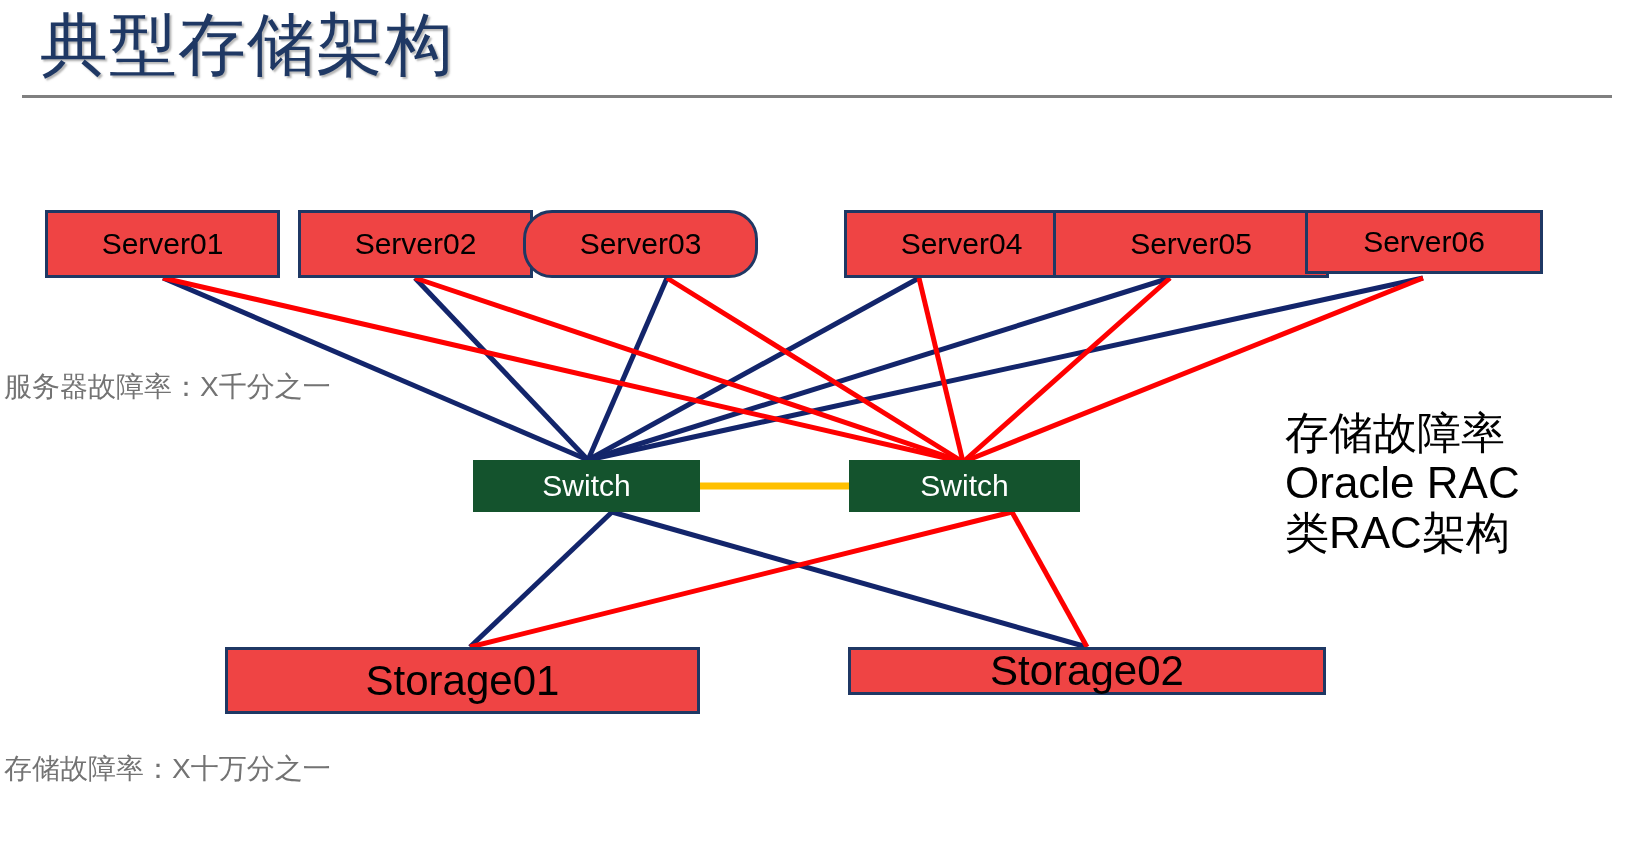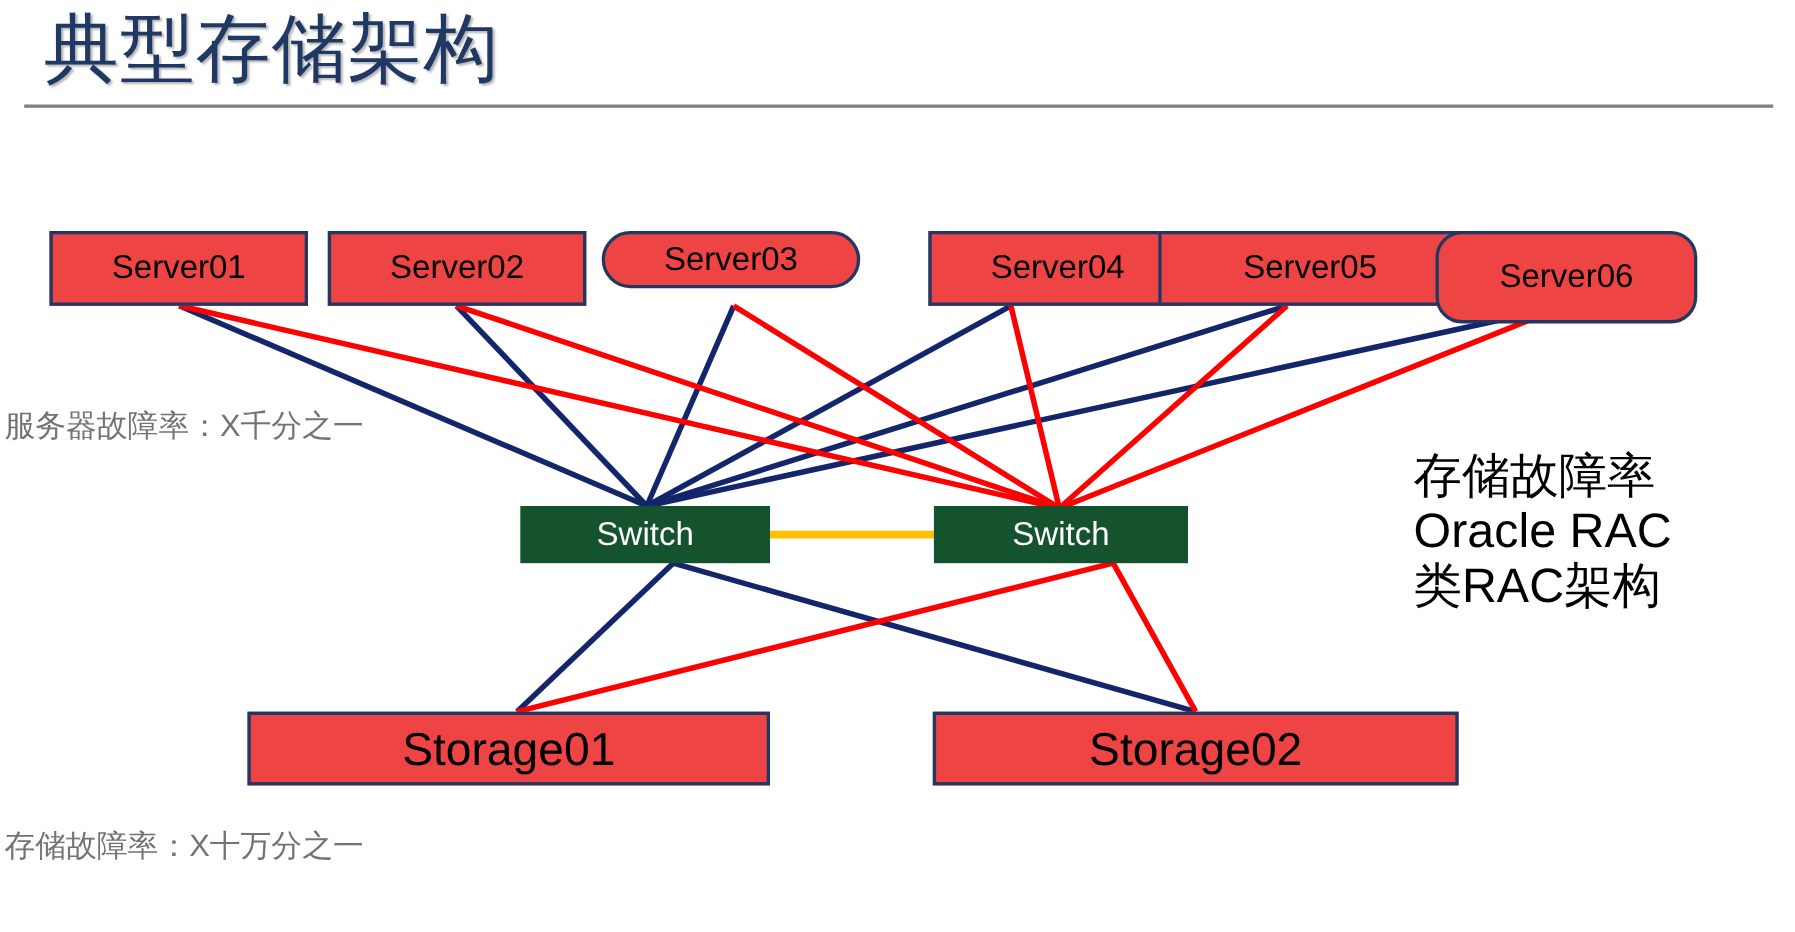--- a/index.html
+++ b/index.html
@@ -130,46 +130,46 @@
     </g>
 </svg>
 
 <div id="server-layer">
     <div class="node-box server-box" style="left: 45px; top: 210px; width: 235px; height: 68px;">
       <span>Server01</span>
     </div>
     <div class="node-box server-box" style="left: 298px; top: 210px; width: 235px; height: 68px;">
       <span>Server02</span>
     </div>
-    <div class="node-box server-box" style="left: 547px; top: 210px; width: 235px; height: 52px; border-radius: 29px;">
+    <div class="node-box server-box" style="left: 523px; top: 210px; width: 235px; height: 68px; border-radius: 29px;">
       <span>Server03</span>
     </div>
     <div class="node-box server-box" style="left: 844px; top: 210px; width: 235px; height: 68px;">
       <span>Server04</span>
     </div>
     <div class="node-box server-box" style="left: 1053px; top: 210px; width: 276px; height: 68px;">
       <span>Server05</span>
     </div>
-    <div class="node-box server-box" style="left: 1305px; top: 210px; width: 238px; height: 84px; border-radius: 24px;">
+    <div class="node-box server-box" style="left: 1305px; top: 210px; width: 238px; height: 64px;">
       <span>Server06</span>
     </div>
   </div>
 <div id="switch-layer">
     <div class="switch-box" style="left: 473px; top: 460px; width: 227px; height: 52px;">
       <span>Switch</span>
     </div>
     <div class="switch-box" style="left: 849px; top: 460px; width: 231px; height: 52px;">
       <span>Switch</span>
     </div>
   </div>
 <div id="storage-layer">
     <div class="node-box storage-box" style="left: 225px; top: 647px; width: 475px; height: 67px;">
       <span>Storage01</span>
     </div>
-    <div class="node-box storage-box" style="left: 848px; top: 647px; width: 478px; height: 67px;">
+    <div class="node-box storage-box" style="left: 848px; top: 647px; width: 478px; height: 48px;">
       <span>Storage02</span>
     </div>
   </div>
 
 <div class="annotation" id="note-server-failure">服务器故障率：X千分之一</div>
 <div class="annotation" id="note-storage-failure">存储故障率：X十万分之一</div>
 
 <div id="right-note">
   <div>存储故障率</div>
   <div>Oracle RAC</div>

